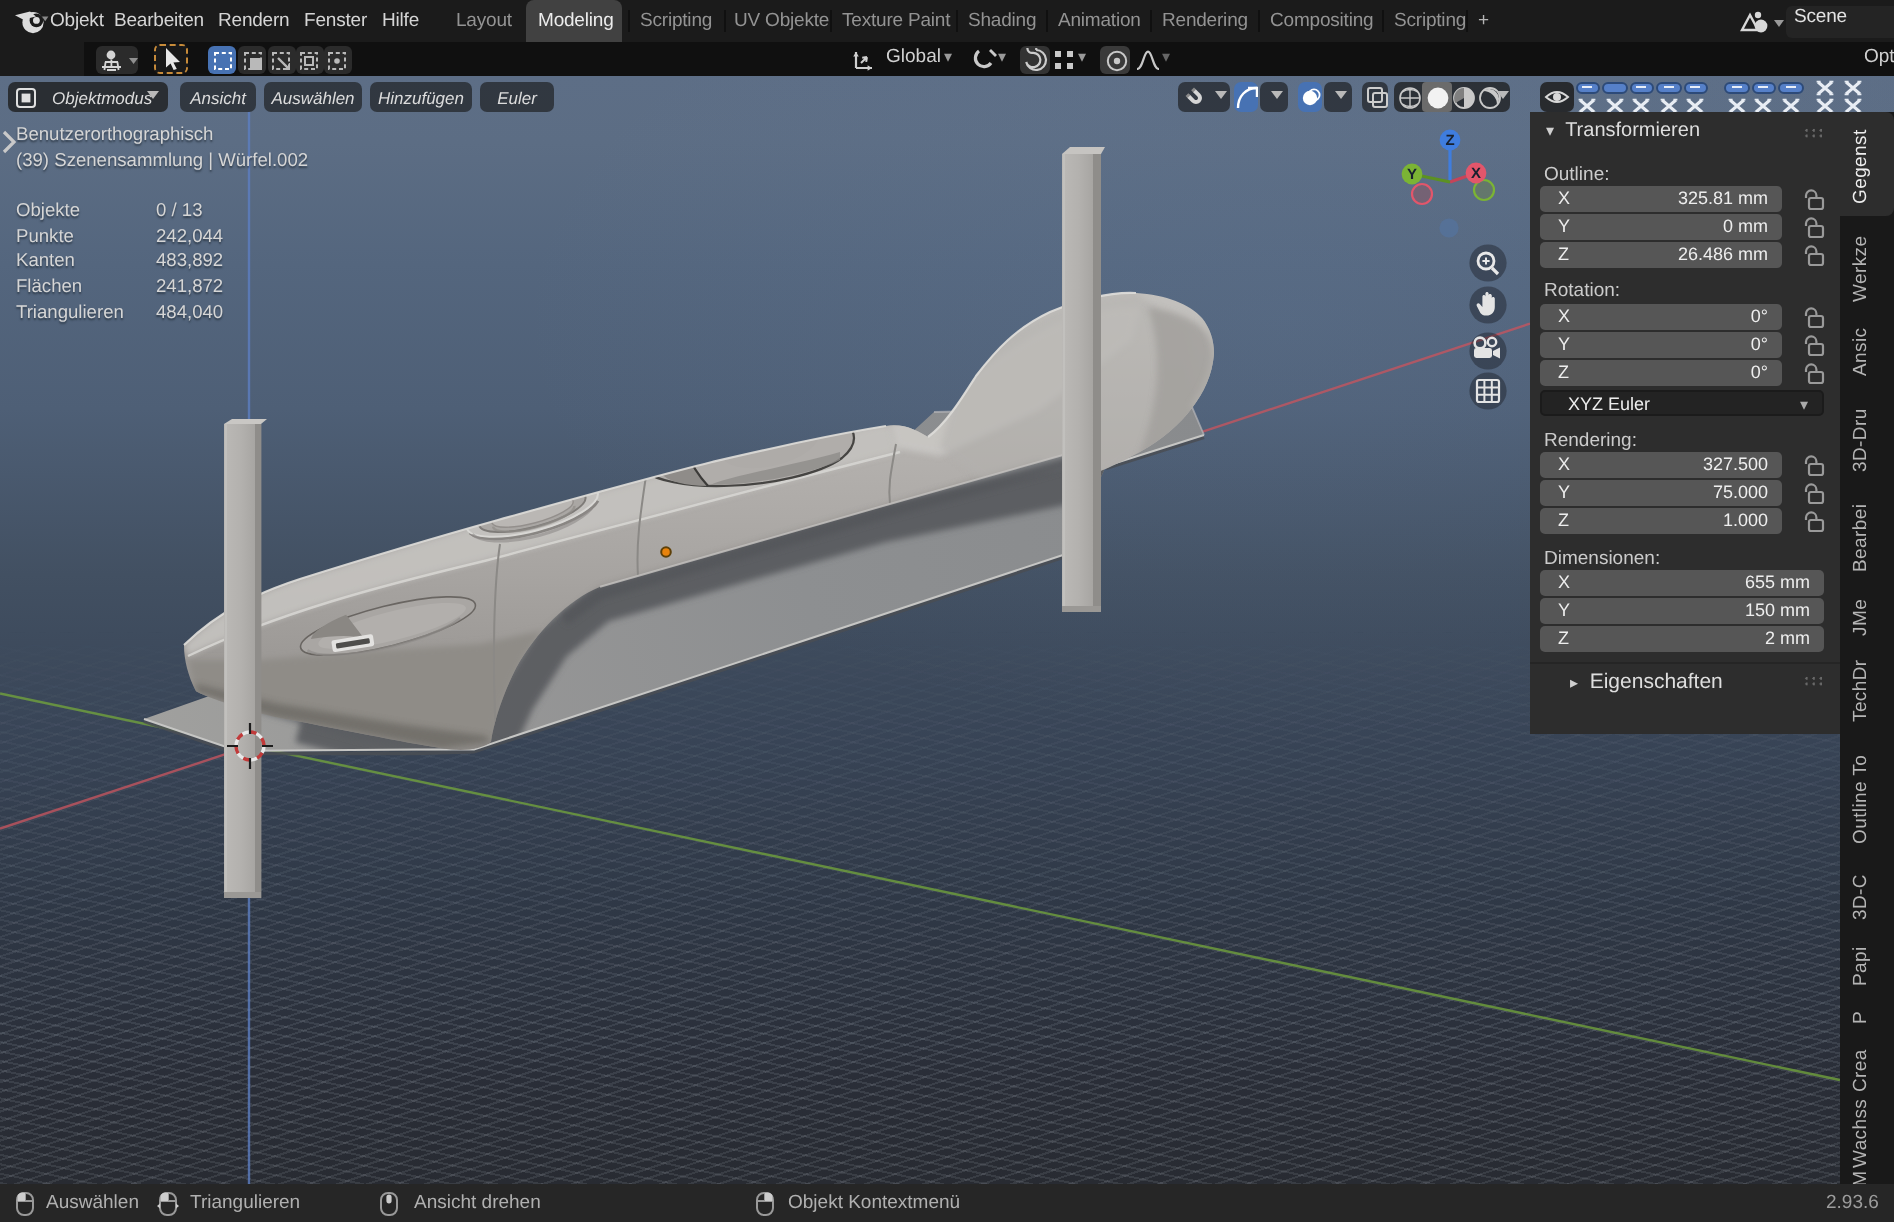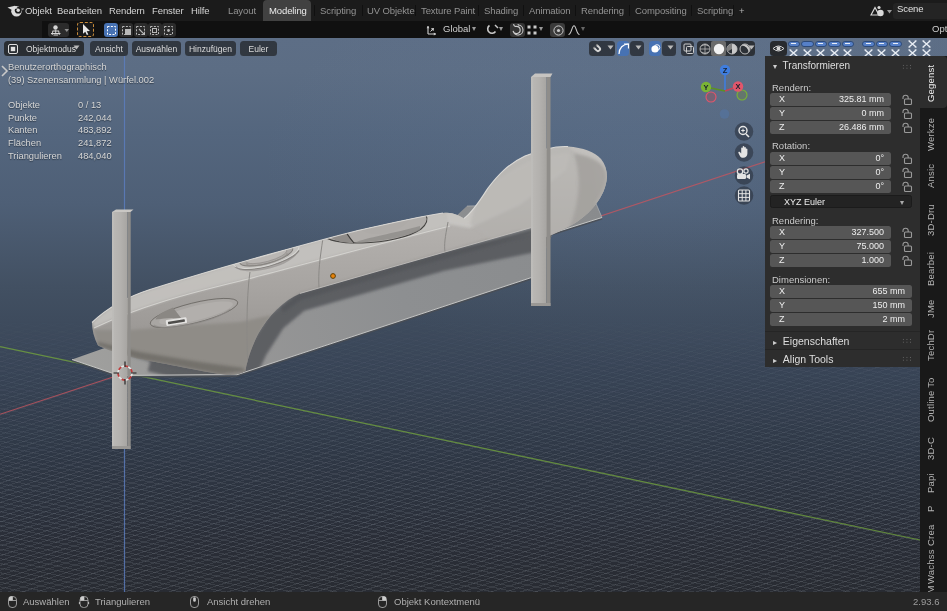--- a/index.html
+++ b/index.html
@@ -29,21 +29,21 @@
      overflow:hidden; }
   #vlight { position:absolute; left:0; top:0; width:947px; height:554px;
      background:radial-gradient(ellipse 550px 300px at 68% 22%, rgba(115,140,175,0.14), rgba(115,140,175,0) 70%); }
   #grid1, #grid2 { position:absolute; left:0; top:0; width:947px; height:554px; }
   #grid1 { background:repeating-linear-gradient(11.9deg, rgba(215,225,235,0.10) 0 1px, transparent 1px 4.6px); }
   #grid2 { background:repeating-linear-gradient(-18.3deg, rgba(215,225,235,0.10) 0 1px, transparent 1px 4.6px); }
   .gridfade { -webkit-mask-image:linear-gradient(180deg, transparent 0, transparent 275px, rgba(0,0,0,0.35) 330px, rgba(0,0,0,0.65) 400px, #000 480px);
               mask-image:linear-gradient(180deg, transparent 0, transparent 275px, rgba(0,0,0,0.35) 330px, rgba(0,0,0,0.65) 400px, #000 480px); }
 
   .vbtn { position:absolute; top:3px; height:15px; line-height:16px; background:rgba(22,22,22,0.62);
-          color:#dcdcdc; font-size:8.5px; border-radius:3.5px; text-align:center; }
+          color:#dcdcdc; font-size:8.5px; border-radius:3.5px; text-align:center;font-style:italic; }
 
   #stats { position:absolute; left:8px; top:23px; width:300px; color:#d6d6d6; font-size:9.3px; line-height:12.7px; white-space:nowrap;
            text-shadow:0 1px 1px rgba(30,40,50,0.7); }
 
   
   #npanel { position:absolute; left:765px; top:56px; width:155px; height:311px; background:#2d2d2d; }
   #npanel .lab { position:absolute; left:7px; color:#cbcbcb; font-size:9.5px; }
   .fld { position:absolute; left:5px; width:121px; height:13px; background:#565656; border-radius:2.5px;
          color:#eeeeee; font-size:9px; line-height:13.5px; }
   .fld .k { position:absolute; left:9px; }
@@ -489,21 +489,21 @@
       <circle cx="56" cy="115" r="2.1" fill="none" stroke="#e4e4e4" stroke-width="1.2"></circle>
       <rect x="47" y="118" width="9" height="5" rx="1.2" fill="#e4e4e4"></rect>
       <path d="M56.5 119.5 l3.5 -1.8 l0 5.6 l-3.5 -1.8 Z" fill="#e4e4e4"></path>
       <rect x="48.5" y="134" width="11" height="11" rx="1" fill="none" stroke="#e4e4e4" stroke-width="1.1"></rect>
       <path d="M52.2 134 l0 11 M55.9 134 l0 11 M48.5 137.7 l11 0 M48.5 141.4 l11 0" stroke="#e4e4e4" stroke-width="1"></path>
     </svg>
 
   <div id="npanel">
     <div style="position:absolute;left:8px;top:4px;color:#dedede;font-size:10px"><span style="font-size:8px;color:#cfcfcf">▾</span>&nbsp;&nbsp;Transformieren</div>
     <div class="grip" style="top:8px"></div>
-    <div class="lab" style="top:26px">Rendern:</div>
+    <div class="lab" style="top:26px">Outline:</div>
     <div class="fld" style="top:37px">
         <span class="k">X</span>
         <span class="v">325.81 mm</span>
       </div>
     <div class="fld" style="top:51px">
         <span class="k">Y</span>
         <span class="v">0 mm</span>
       </div>
     <div class="fld" style="top:65px">
         <span class="k">Z</span>
@@ -545,22 +545,21 @@
         <span class="v">655 mm</span>
       </div>
     <div class="fld" style="top:243px;width:142px">
         <span class="k">Y</span>
         <span class="v">150 mm</span>
       </div>
     <div class="fld" style="top:257px;width:142px">
         <span class="k">Z</span>
         <span class="v">2 mm</span>
       </div>
-    <div class="phead" style="top:275px"><span style="margin-left:8px"><span style="font-size:8px;color:#cfcfcf">▸</span>&nbsp;&nbsp;Eigenschaften</span><span class="grip" style="top:6px"></span></div>
-    <div class="phead" style="top:293px"><span style="margin-left:8px"><span style="font-size:8px;color:#cfcfcf">▸</span>&nbsp;&nbsp;Align Tools</span><span class="grip" style="top:6px"></span></div>
+    <div class="phead" style="top:275px"><span style="margin-left:20px"><span style="font-size:8px;color:#cfcfcf">▸</span>&nbsp;&nbsp;Eigenschaften</span><span class="grip" style="top:6px"></span></div>
     <svg id="locks" class="abs" style="left:0;top:0" width="155" height="311">
         <g transform="translate(137,39)">
           <rect x="2.5" y="4" width="7" height="5.5" rx="1" fill="none" stroke="#9a9a9a" stroke-width="1.1"></rect>
           <path d="M1 4 l0 -1.2 a2.6 2.6 0 0 1 5.2 0 l0 1.2" fill="none" stroke="#9a9a9a" stroke-width="1.1"></path>
         </g>
         <g transform="translate(137,53)">
           <rect x="2.5" y="4" width="7" height="5.5" rx="1" fill="none" stroke="#9a9a9a" stroke-width="1.1"></rect>
           <path d="M1 4 l0 -1.2 a2.6 2.6 0 0 1 5.2 0 l0 1.2" fill="none" stroke="#9a9a9a" stroke-width="1.1"></path>
         </g>
         <g transform="translate(137,67)">

